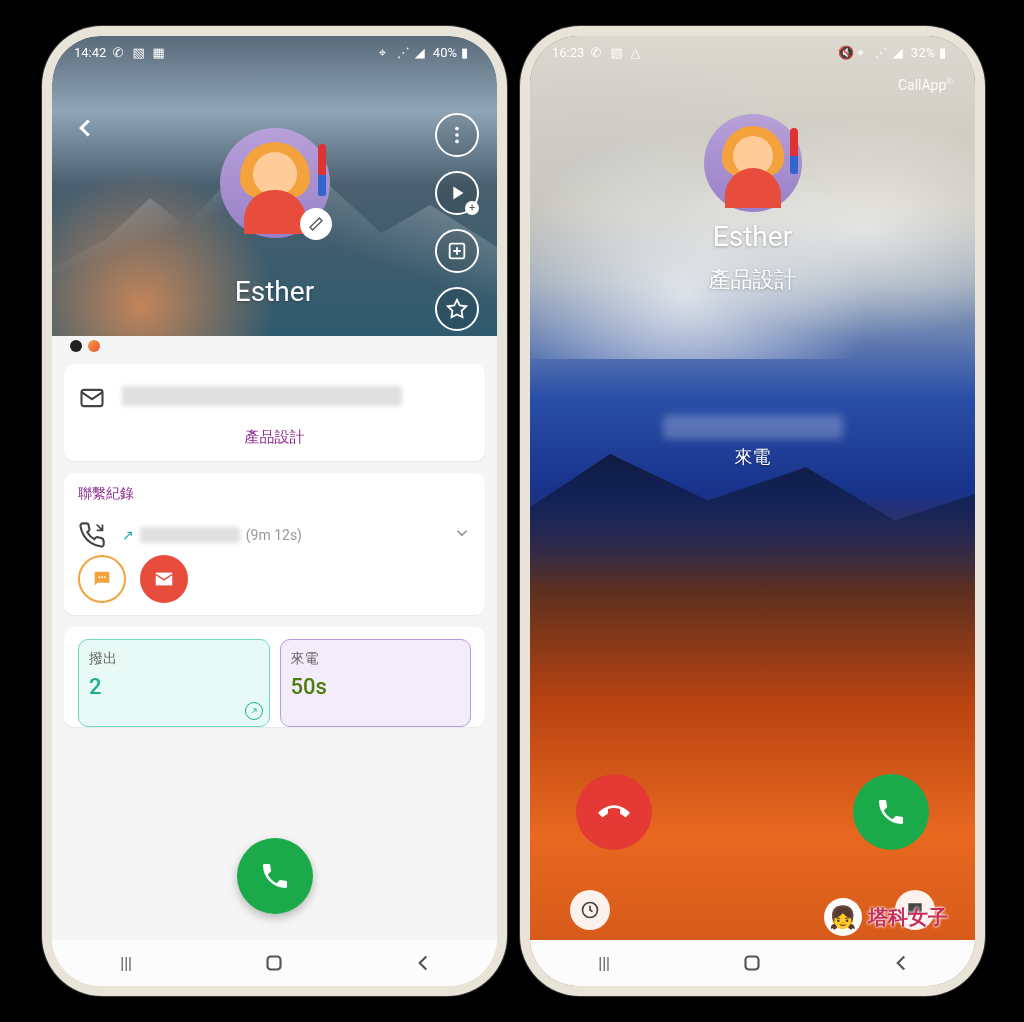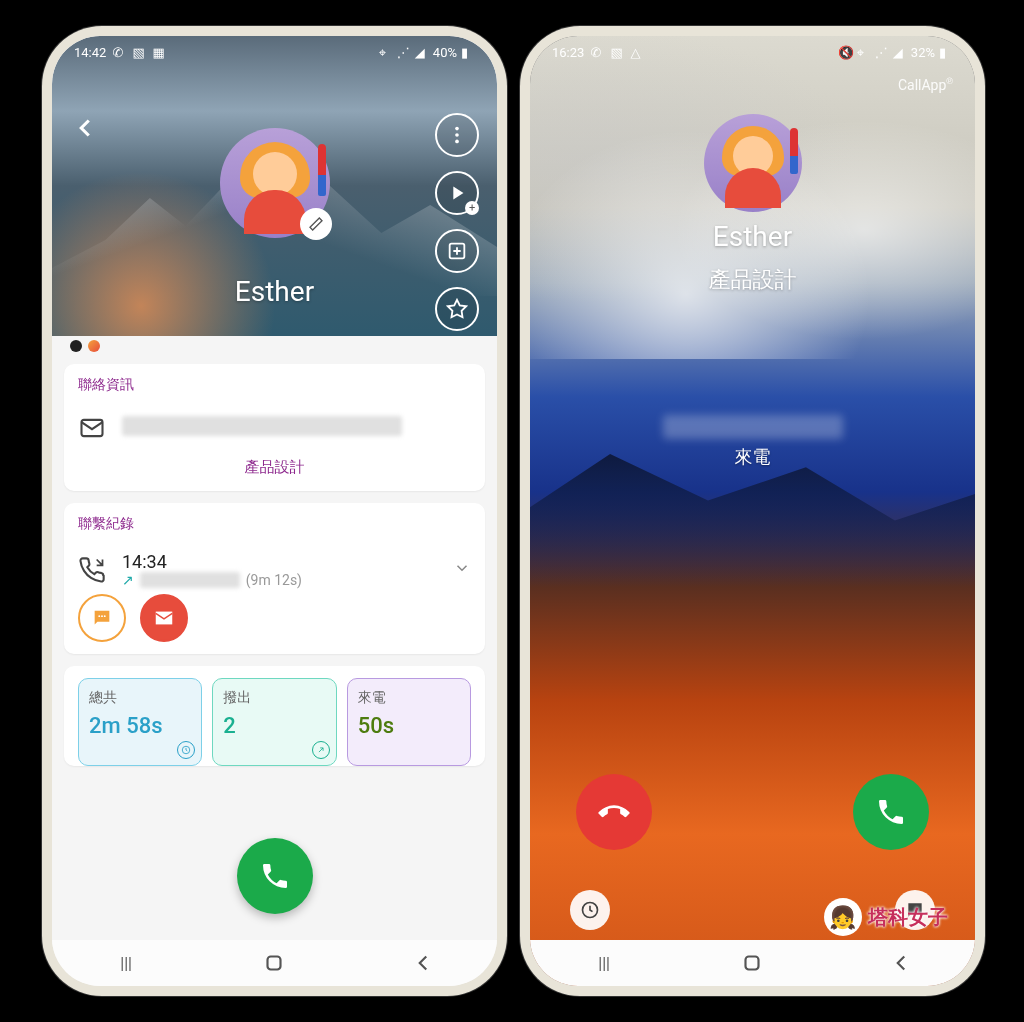--- a/index.html
+++ b/index.html
@@ -365,42 +365,40 @@
 
       <div class="dots-strip">
         <span class="dot black"></span>
         <span class="dot red"></span>
       </div>
     </div>
 
     <div class="content-area">
 
       <div class="card">
-        <div class="card-title">聯絡資訊</div>
         <div class="info-row">
           <span class="ic"><svg viewBox="0 0 24 24" fill="none" stroke="currentColor" stroke-width="1.8">
                 <rect x="3" y="5" width="18" height="14" rx="2"></rect>
                 <path d="M3 7l9 6 9-6"></path>
               </svg></span>
           <div class="info-body">
             <div class="blur-strip long"></div>
           </div>
         </div>
         <div class="view-more">產品設計</div>
       </div>
 
       <div class="card">
         <div class="card-title">聯繫紀錄</div>
         <div class="call-log-row">
           <span class="ic"><svg viewBox="0 0 24 24" fill="none" stroke="currentColor" stroke-width="1.8">
                 <path d="M22 16.9v3a2 2 0 01-2.2 2 19.8 19.8 0 01-8.6-3.1 19.5 19.5 0 01-6-6A19.8 19.8 0 012.1 4.2 2 2 0 014.1 2h3a2 2 0 012 1.7c.1.9.3 1.8.6 2.6a2 2 0 01-.5 2.1L8 9.6a16 16 0 006 6l1.2-1.2a2 2 0 012.1-.5c.8.3 1.7.5 2.6.6a2 2 0 011.7 2z"></path>
                 <path d="M16 3l5 5M21 3v5h-5" stroke-width="1.5"></path>
               </svg></span>
           <div class="clog-body">
-            <div class="clog-time">14:34</div>
             <div class="clog-meta">
               <span class="arrow-out">↗</span>
               <span class="blur-strip"></span>
               <span>(9m 12s)</span>
             </div>
           </div>
           <span class="expand-caret"><svg width="18" height="18" viewBox="0 0 24 24" fill="none" stroke="currentColor" stroke-width="2">
                 <path d="M6 9l6 6 6-6"></path>
               </svg></span>
         </div>
@@ -417,30 +415,20 @@
               <svg viewBox="0 0 24 24" fill="currentColor">
                 <path d="M3 5h18v14H3z"></path>
                 <path d="M3 7l9 6 9-6" fill="none" stroke="#e74c3c" stroke-width="1.5"></path>
               </svg>
             </div>
         </div>
       </div>
 
       <div class="card" style="padding-bottom:0;">
         <div class="stat-cards">
-          <div class="stat-card total">
-            <div class="stat-label">總共</div>
-            <div class="stat-val">2m 58s</div>
-            <span class="stat-mini-ic">
-                <svg viewBox="0 0 24 24" fill="none" stroke="currentColor" stroke-width="2">
-                  <circle cx="12" cy="12" r="9"></circle>
-                  <path d="M12 7v5l3 2"></path>
-                </svg>
-              </span>
-          </div>
           <div class="stat-card out">
             <div class="stat-label">撥出</div>
             <div class="stat-val">2</div>
             <span class="stat-mini-ic">
                 <svg viewBox="0 0 24 24" fill="none" stroke="currentColor" stroke-width="2">
                   <path d="M7 17L17 7M17 7h-7M17 7v7"></path>
                 </svg>
               </span>
           </div>
           <div class="stat-card in">

